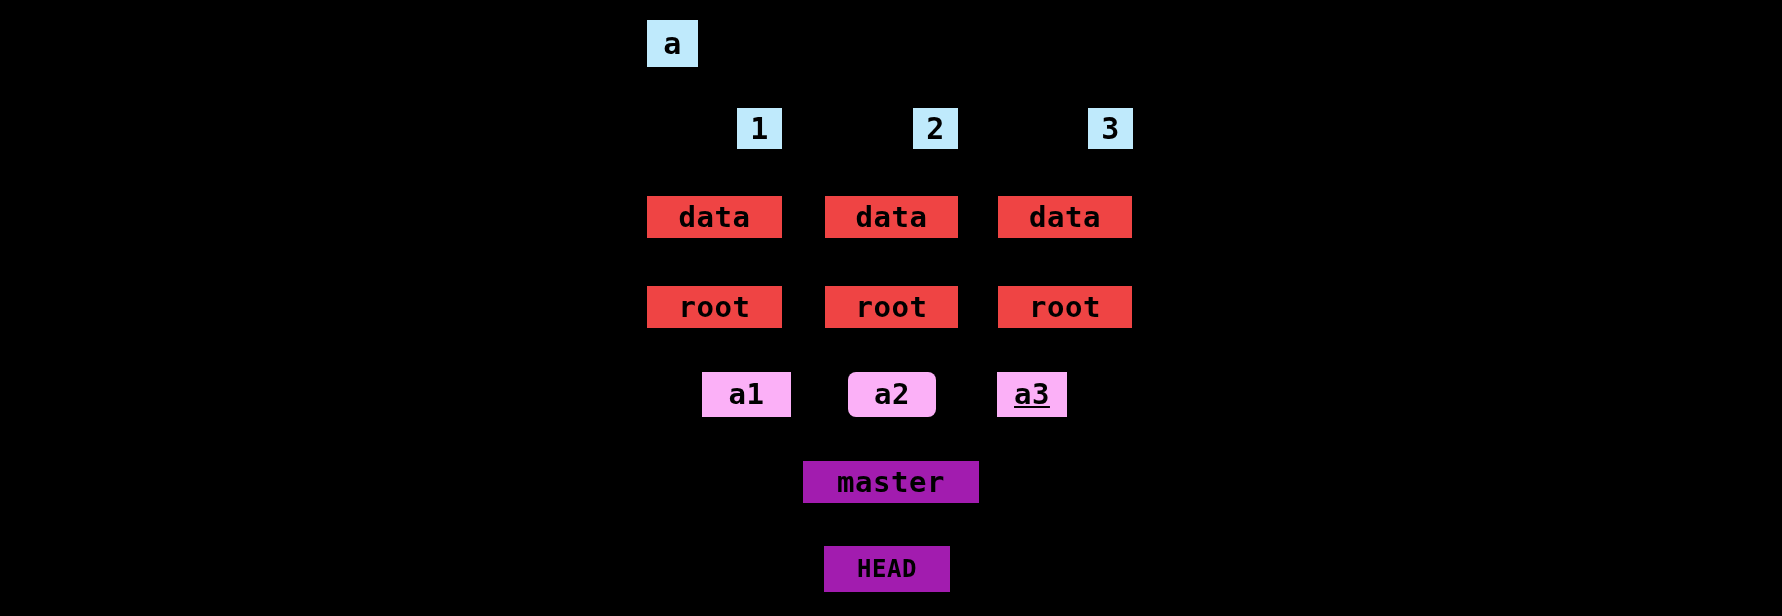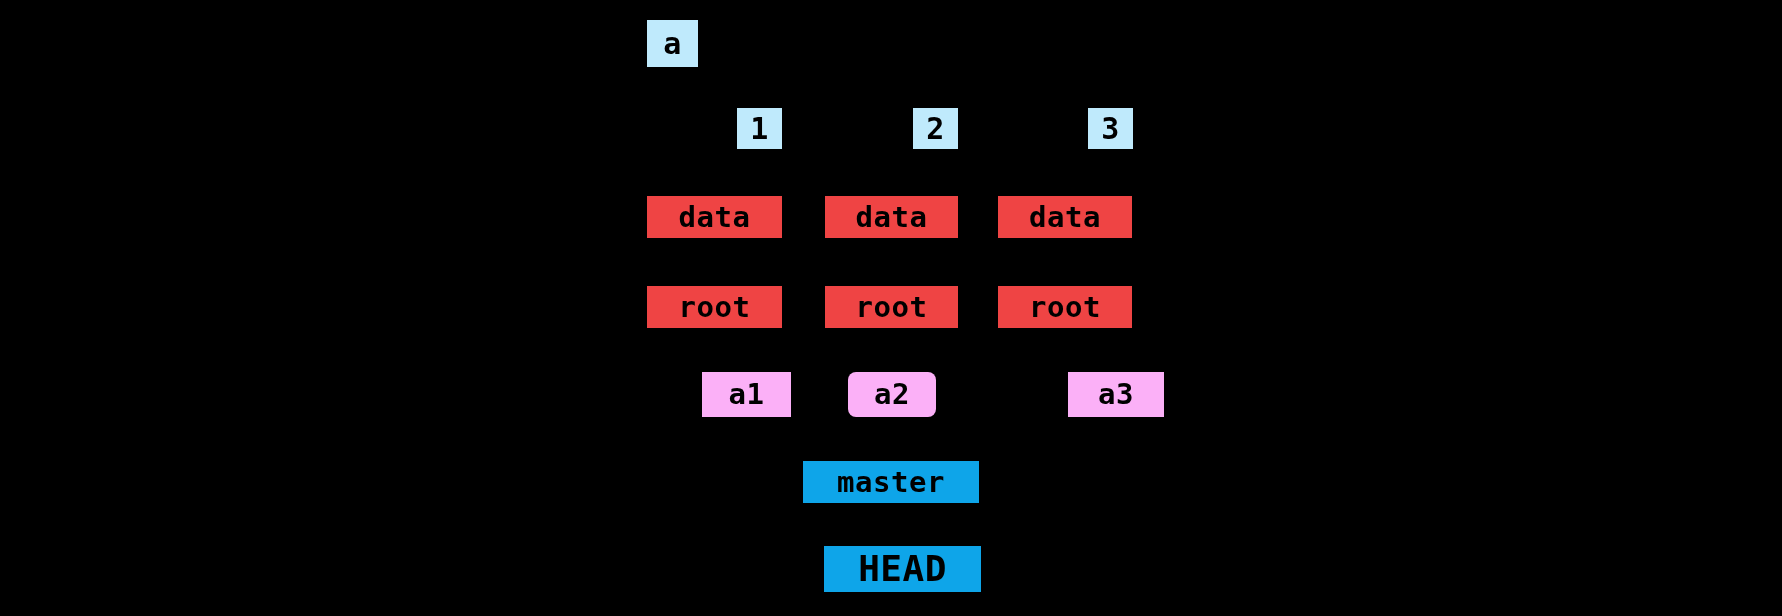--- a/index.html
+++ b/index.html
@@ -29,42 +29,42 @@
     font-family: "DejaVu Sans Mono", "Liberation Mono", monospace;
     font-weight: bold;
     line-height: 1;
     white-space: nowrap;
     letter-spacing: 0.5px;
   }
   
   .node.blue { background: #bfeafc; }
   .node.green { background: #ef4444; }
   .node.pink { background: #fbb0f7; }
-  .node.white { background: #0ea5e9; }
+  .node.white { background: #a21caf; }
 
   
   #n-a       { left: 647px; top: 20px;  width: 51px;  height: 47px;  font-size: 30px; }
   #n-1       { left: 737px; top: 108px; width: 45px;  height: 41px;  font-size: 30px; }
   #n-2       { left: 913px; top: 108px; width: 45px;  height: 41px;  font-size: 30px; }
   #n-3       { left: 1088px;top: 108px; width: 45px;  height: 41px;  font-size: 30px; }
 
   #n-data1   { left: 647px; top: 196px; width: 135px; height: 42px; font-size: 29px; }
   #n-data2   { left: 825px; top: 196px; width: 133px; height: 42px; font-size: 29px; }
   #n-data3   { left: 998px; top: 196px; width: 134px; height: 42px; font-size: 29px; }
 
   #n-root1   { left: 647px; top: 286px; width: 135px; height: 42px; font-size: 29px; }
   #n-root2   { left: 825px; top: 286px; width: 133px; height: 42px; font-size: 29px; }
   #n-root3   { left: 998px; top: 286px; width: 134px; height: 42px; font-size: 29px; }
 
   #n-a1      { left: 671px; top: 372px; width: 89px;  height: 45px; font-size: 29px; margin-left: 31px; }
   #n-a2      { left: 848px; top: 372px; width: 88px;  height: 45px; font-size: 29px; border-radius: 8px; }
-  #n-a3      { left: 1068px;top: 372px; width: 96px;  height: 45px; font-size: 29px; }
+  #n-a3      { left: 997px;top: 372px; width: 70px;  height: 45px; font-size: 29px; text-decoration: underline; }
 
   #n-master  { left: 803px; top: 461px; width: 176px; height: 42px; font-size: 29px; }
-  #n-head    { left: 824px; top: 546px; width: 157px; height: 46px; font-size: 36px; }
+  #n-head    { left: 824px; top: 546px; width: 126px; height: 46px; font-size: 24px; }
 </style>
 </head>
 <body>
 
 <div id="canvas">
 
   <div class="node blue" id="n-a">a</div>
 
   <div class="node blue" id="n-1">1</div>
   <div class="node blue" id="n-2">2</div>

